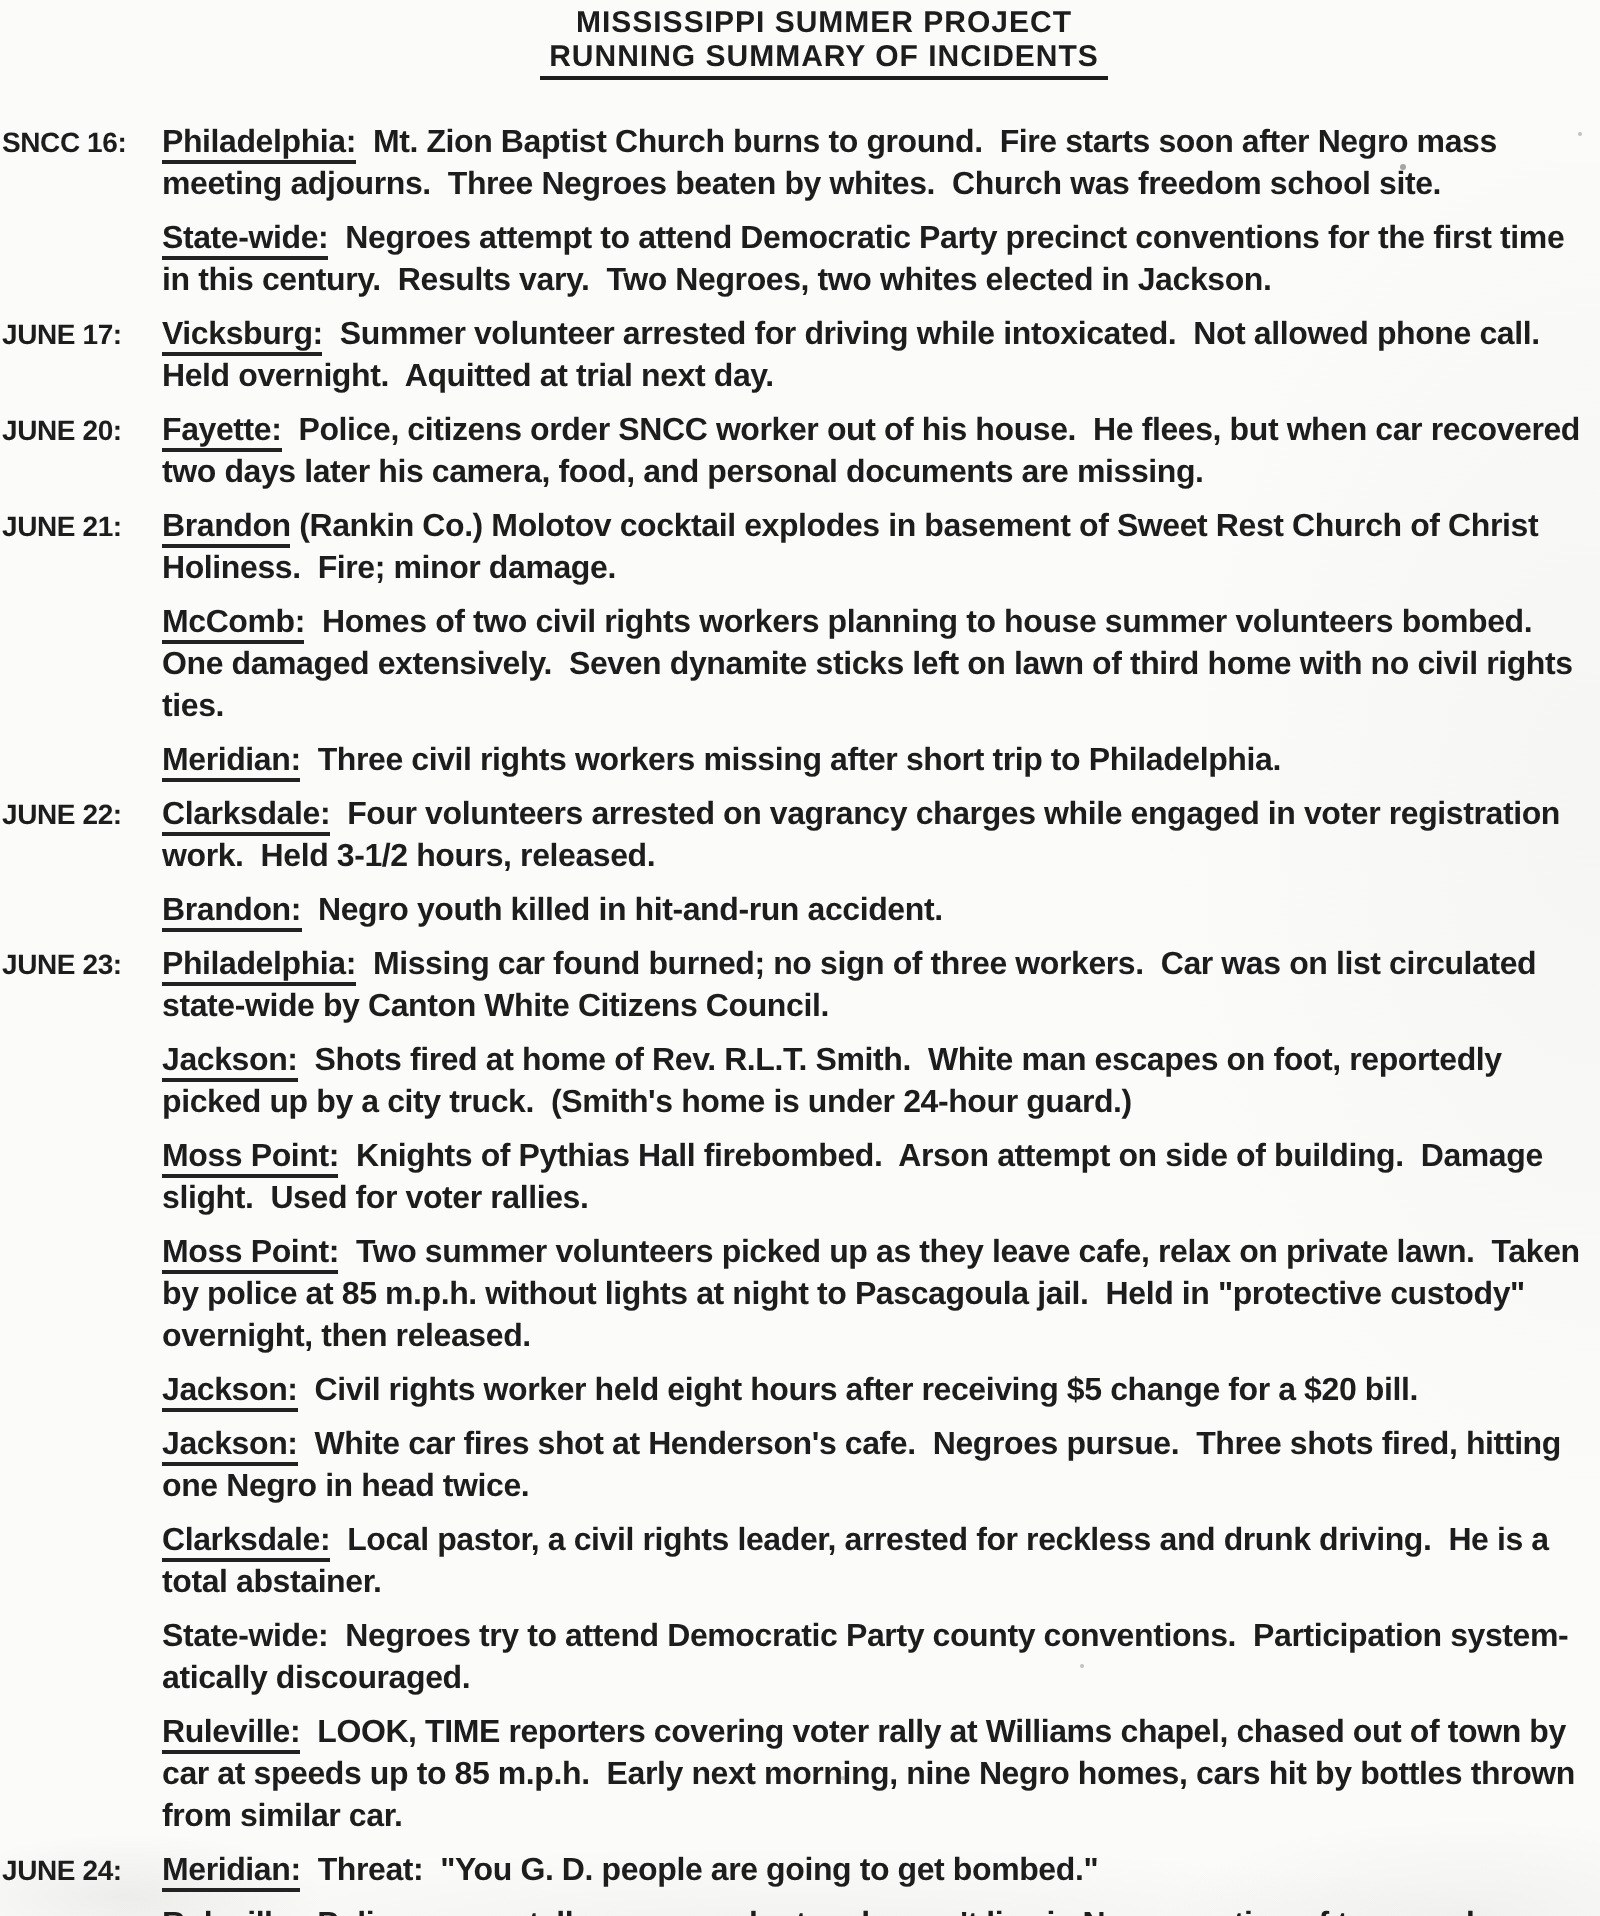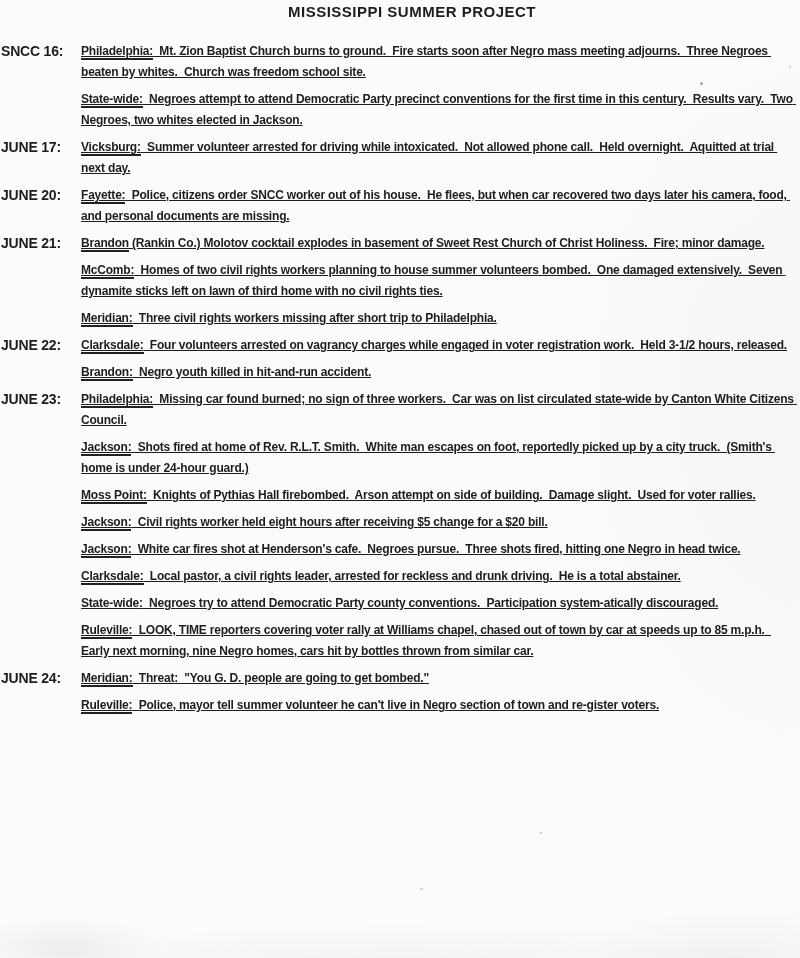--- a/index.html
+++ b/index.html
@@ -52,25 +52,24 @@
     letter-spacing: -0.2px;
     white-space: nowrap;
   }
   .items-col {
     flex: 1 1 auto;
     box-sizing: border-box;
     padding-right: 5px;
   }
   .item {
     margin: 0 0 6px 0;
-    font-size: 12px;
+    font-size: 16px;
     line-height: 21px;
     letter-spacing: -0.2px;
     white-space: pre-wrap;
-    text-decoration: underline;
   }
   .loc { display: inline; }
   .loc.u {
     border-bottom: 2px solid #222;
     padding-bottom: 0px;
   }
   .speck {
     position: absolute;
     border-radius: 50%;
     background: rgba(60,60,60,.45);
@@ -79,20 +78,21 @@
   .speck.s2 { left: 789px; top: 66px;  width: 2px; height: 2px; background: rgba(60,60,60,.3); }
   .speck.s3 { left: 420px; top: 888px; width: 3px; height: 2px; background: rgba(60,60,60,.25); }
   .speck.s4 { left: 540px; top: 832px; width: 2px; height: 2px; background: rgba(60,60,60,.3); }
 </style>
 </head>
 <body>
 
 <div class="page">
   <div class="titles">
     <div>MISSISSIPPI SUMMER PROJECT</div>
+    <div><span class="title-line2">RUNNING SUMMARY OF INCIDENTS</span></div>
   </div>
 
   <div class="entries">
       <div class="entry-row">
         <div class="date-col">SNCC 16:</div>
         <div class="items-col">
           <p class="item"><span class="loc u">Philadelphia:</span><span>  Mt. Zion Baptist Church burns to ground.  Fire starts soon after Negro mass meeting adjourns.  Three Negroes beaten by whites.  Church was freedom school site.</span></p>
           <p class="item"><span class="loc u">State-wide:</span><span>  Negroes attempt to attend Democratic Party precinct conventions for the first time in this century.  Results vary.  Two Negroes, two whites elected in Jackson.</span></p>
         </div>
       </div>
@@ -122,20 +122,21 @@
           <p class="item"><span class="loc u">Clarksdale:</span><span>  Four volunteers arrested on vagrancy charges while engaged in voter registration work.  Held 3-1/2 hours, released.</span></p>
           <p class="item"><span class="loc u">Brandon:</span><span>  Negro youth killed in hit-and-run accident.</span></p>
         </div>
       </div>
       <div class="entry-row">
         <div class="date-col">JUNE 23:</div>
         <div class="items-col">
           <p class="item"><span class="loc u">Philadelphia:</span><span>  Missing car found burned; no sign of three workers.  Car was on list circulated state-wide by Canton White Citizens Council.</span></p>
           <p class="item"><span class="loc u">Jackson:</span><span>  Shots fired at home of Rev. R.L.T. Smith.  White man escapes on foot, reportedly picked up by a city truck.  (Smith's home is under 24-hour guard.)</span></p>
           <p class="item"><span class="loc u">Moss Point:</span><span>  Knights of Pythias Hall firebombed.  Arson attempt on side of building.  Damage slight.  Used for voter rallies.</span></p>
+          <p class="item"><span class="loc u">Moss Point:</span><span>  Two summer volunteers picked up as they leave cafe, relax on private lawn.  Taken by police at 85 m.p.h. without lights at night to Pascagoula jail.  Held in "protective custody" overnight, then released.</span></p>
           <p class="item"><span class="loc u">Jackson:</span><span>  Civil rights worker held eight hours after receiving $5 change for a $20 bill.</span></p>
           <p class="item"><span class="loc u">Jackson:</span><span>  White car fires shot at Henderson's cafe.  Negroes pursue.  Three shots fired, hitting one Negro in head twice.</span></p>
           <p class="item"><span class="loc u">Clarksdale:</span><span>  Local pastor, a civil rights leader, arrested for reckless and drunk driving.  He is a total abstainer.</span></p>
           <p class="item"><span class="loc">State-wide:</span><span>  Negroes try to attend Democratic Party county conventions.  Participation system-atically discouraged.</span></p>
           <p class="item"><span class="loc u">Ruleville:</span><span>  LOOK, TIME reporters covering voter rally at Williams chapel, chased out of town by car at speeds up to 85 m.p.h.  Early next morning, nine Negro homes, cars hit by bottles thrown from similar car.</span></p>
         </div>
       </div>
       <div class="entry-row">
         <div class="date-col">JUNE 24:</div>
         <div class="items-col">

